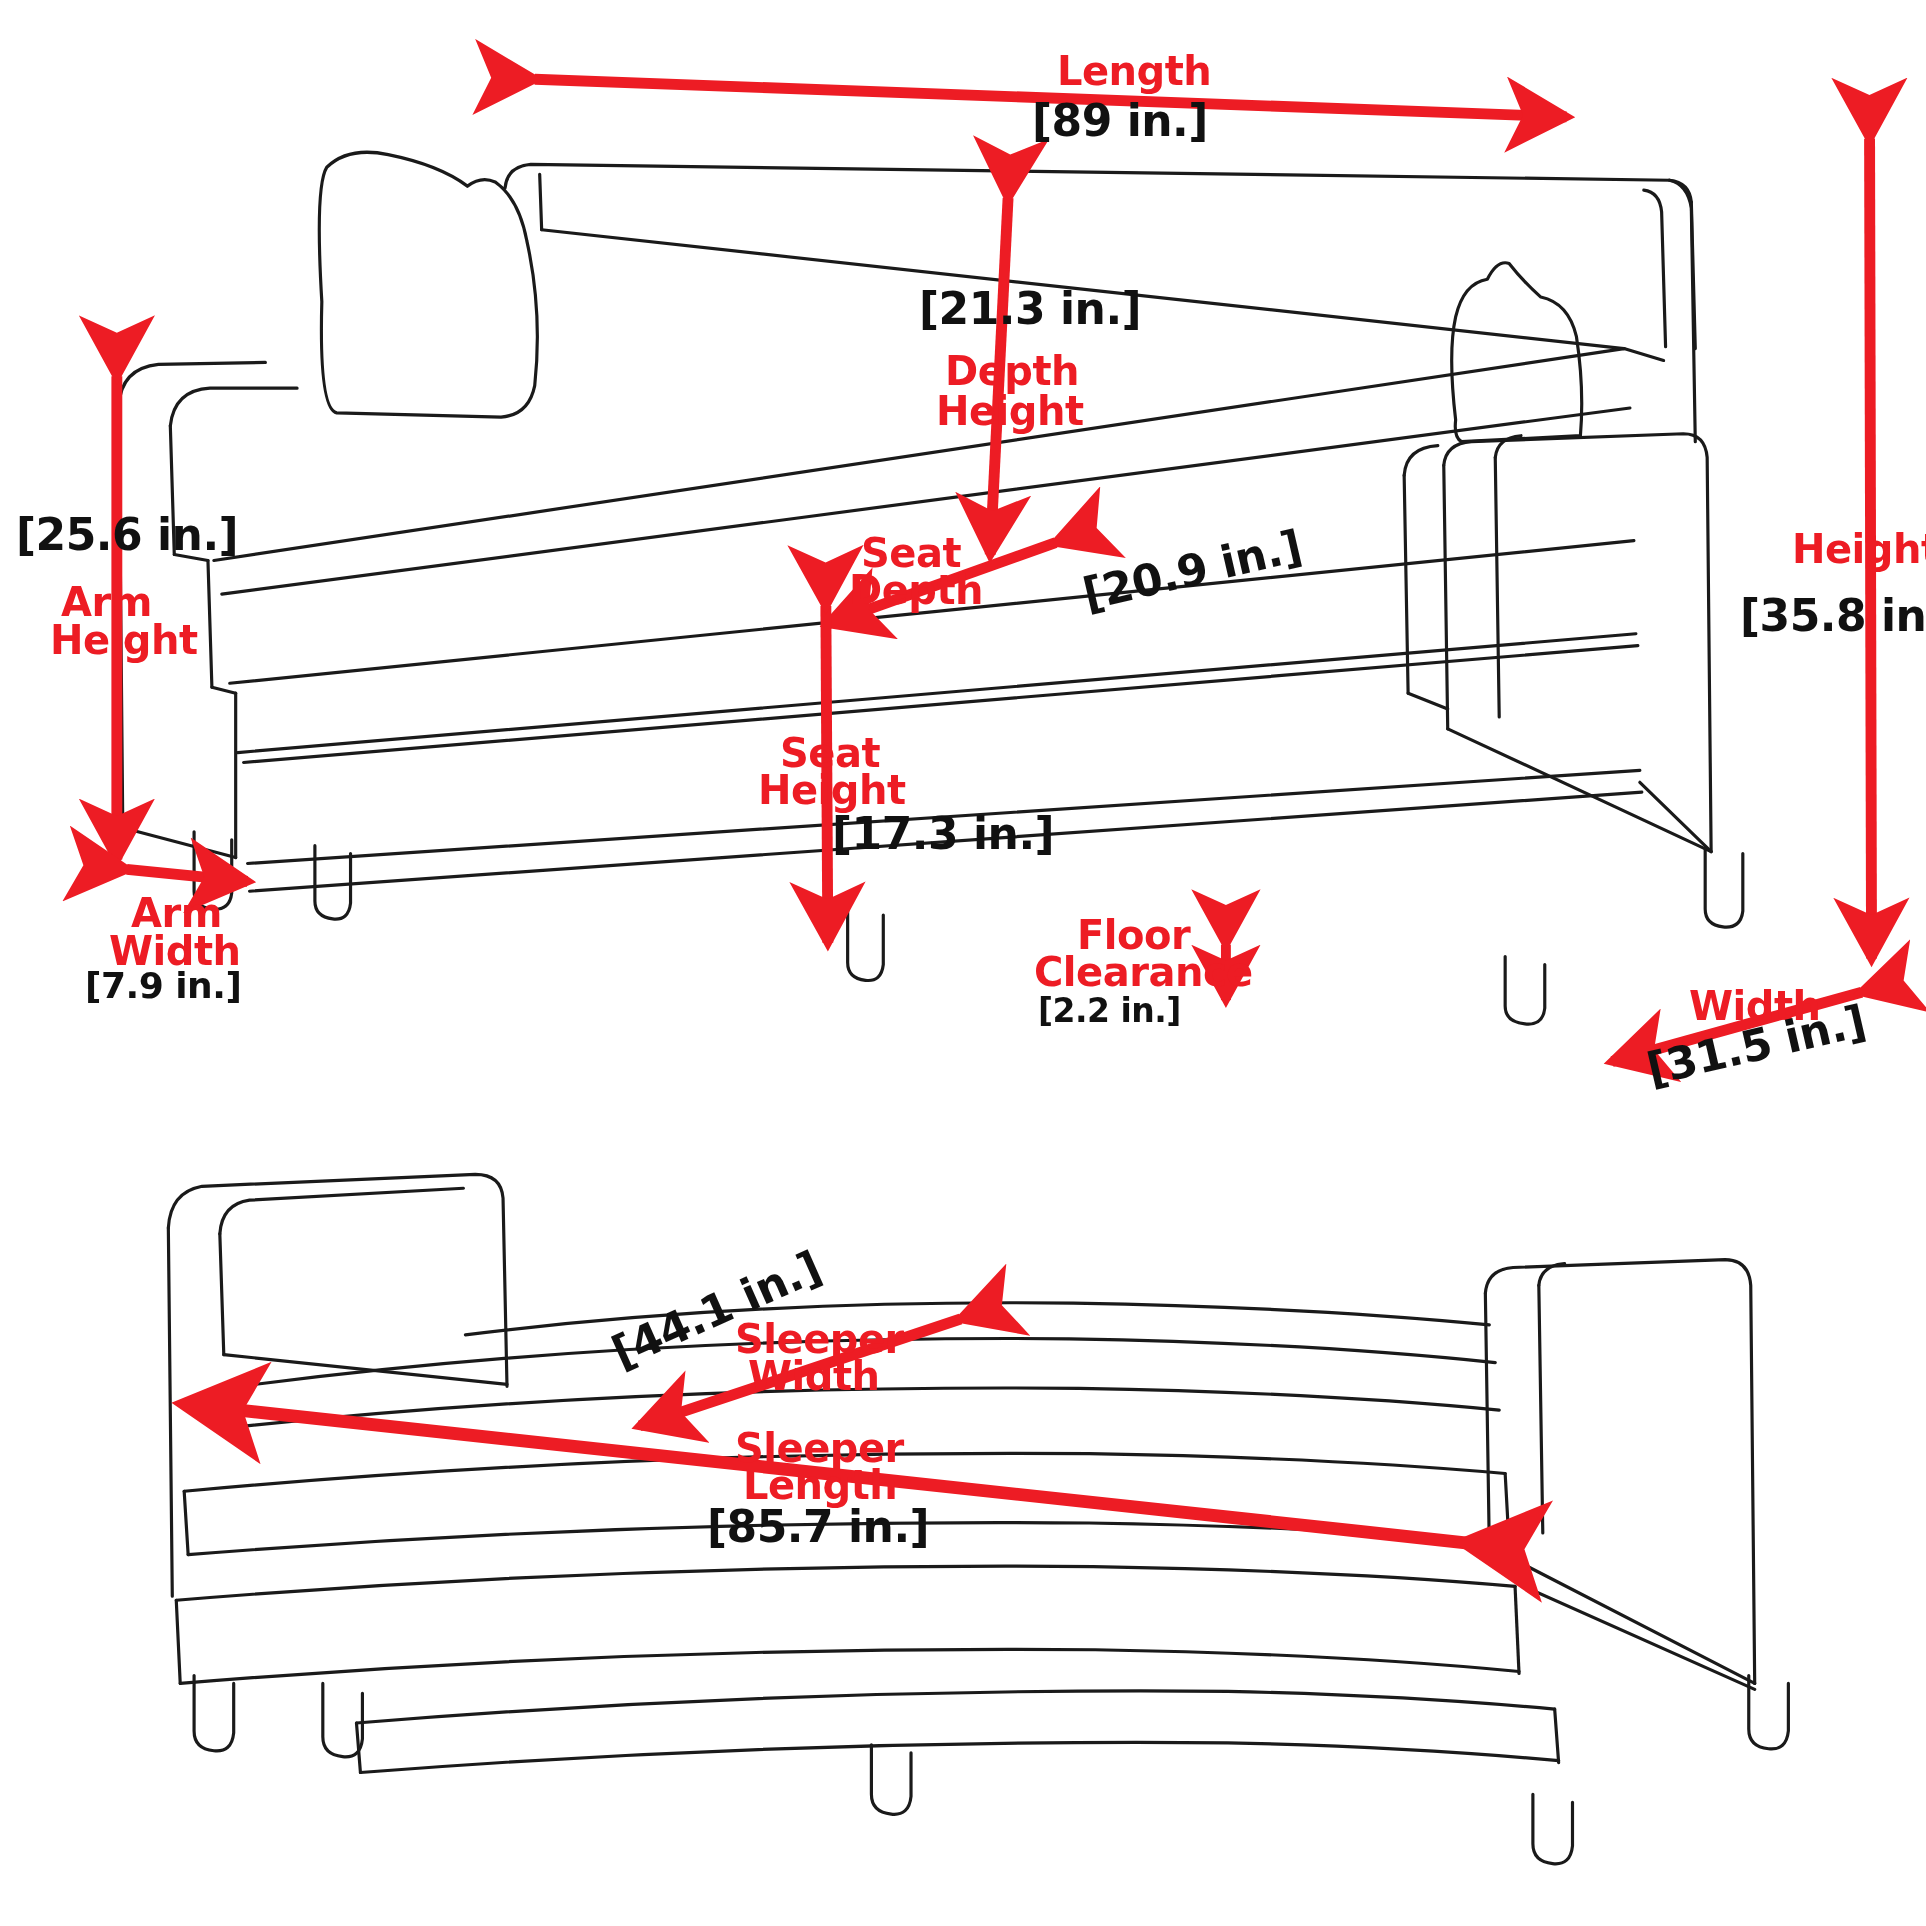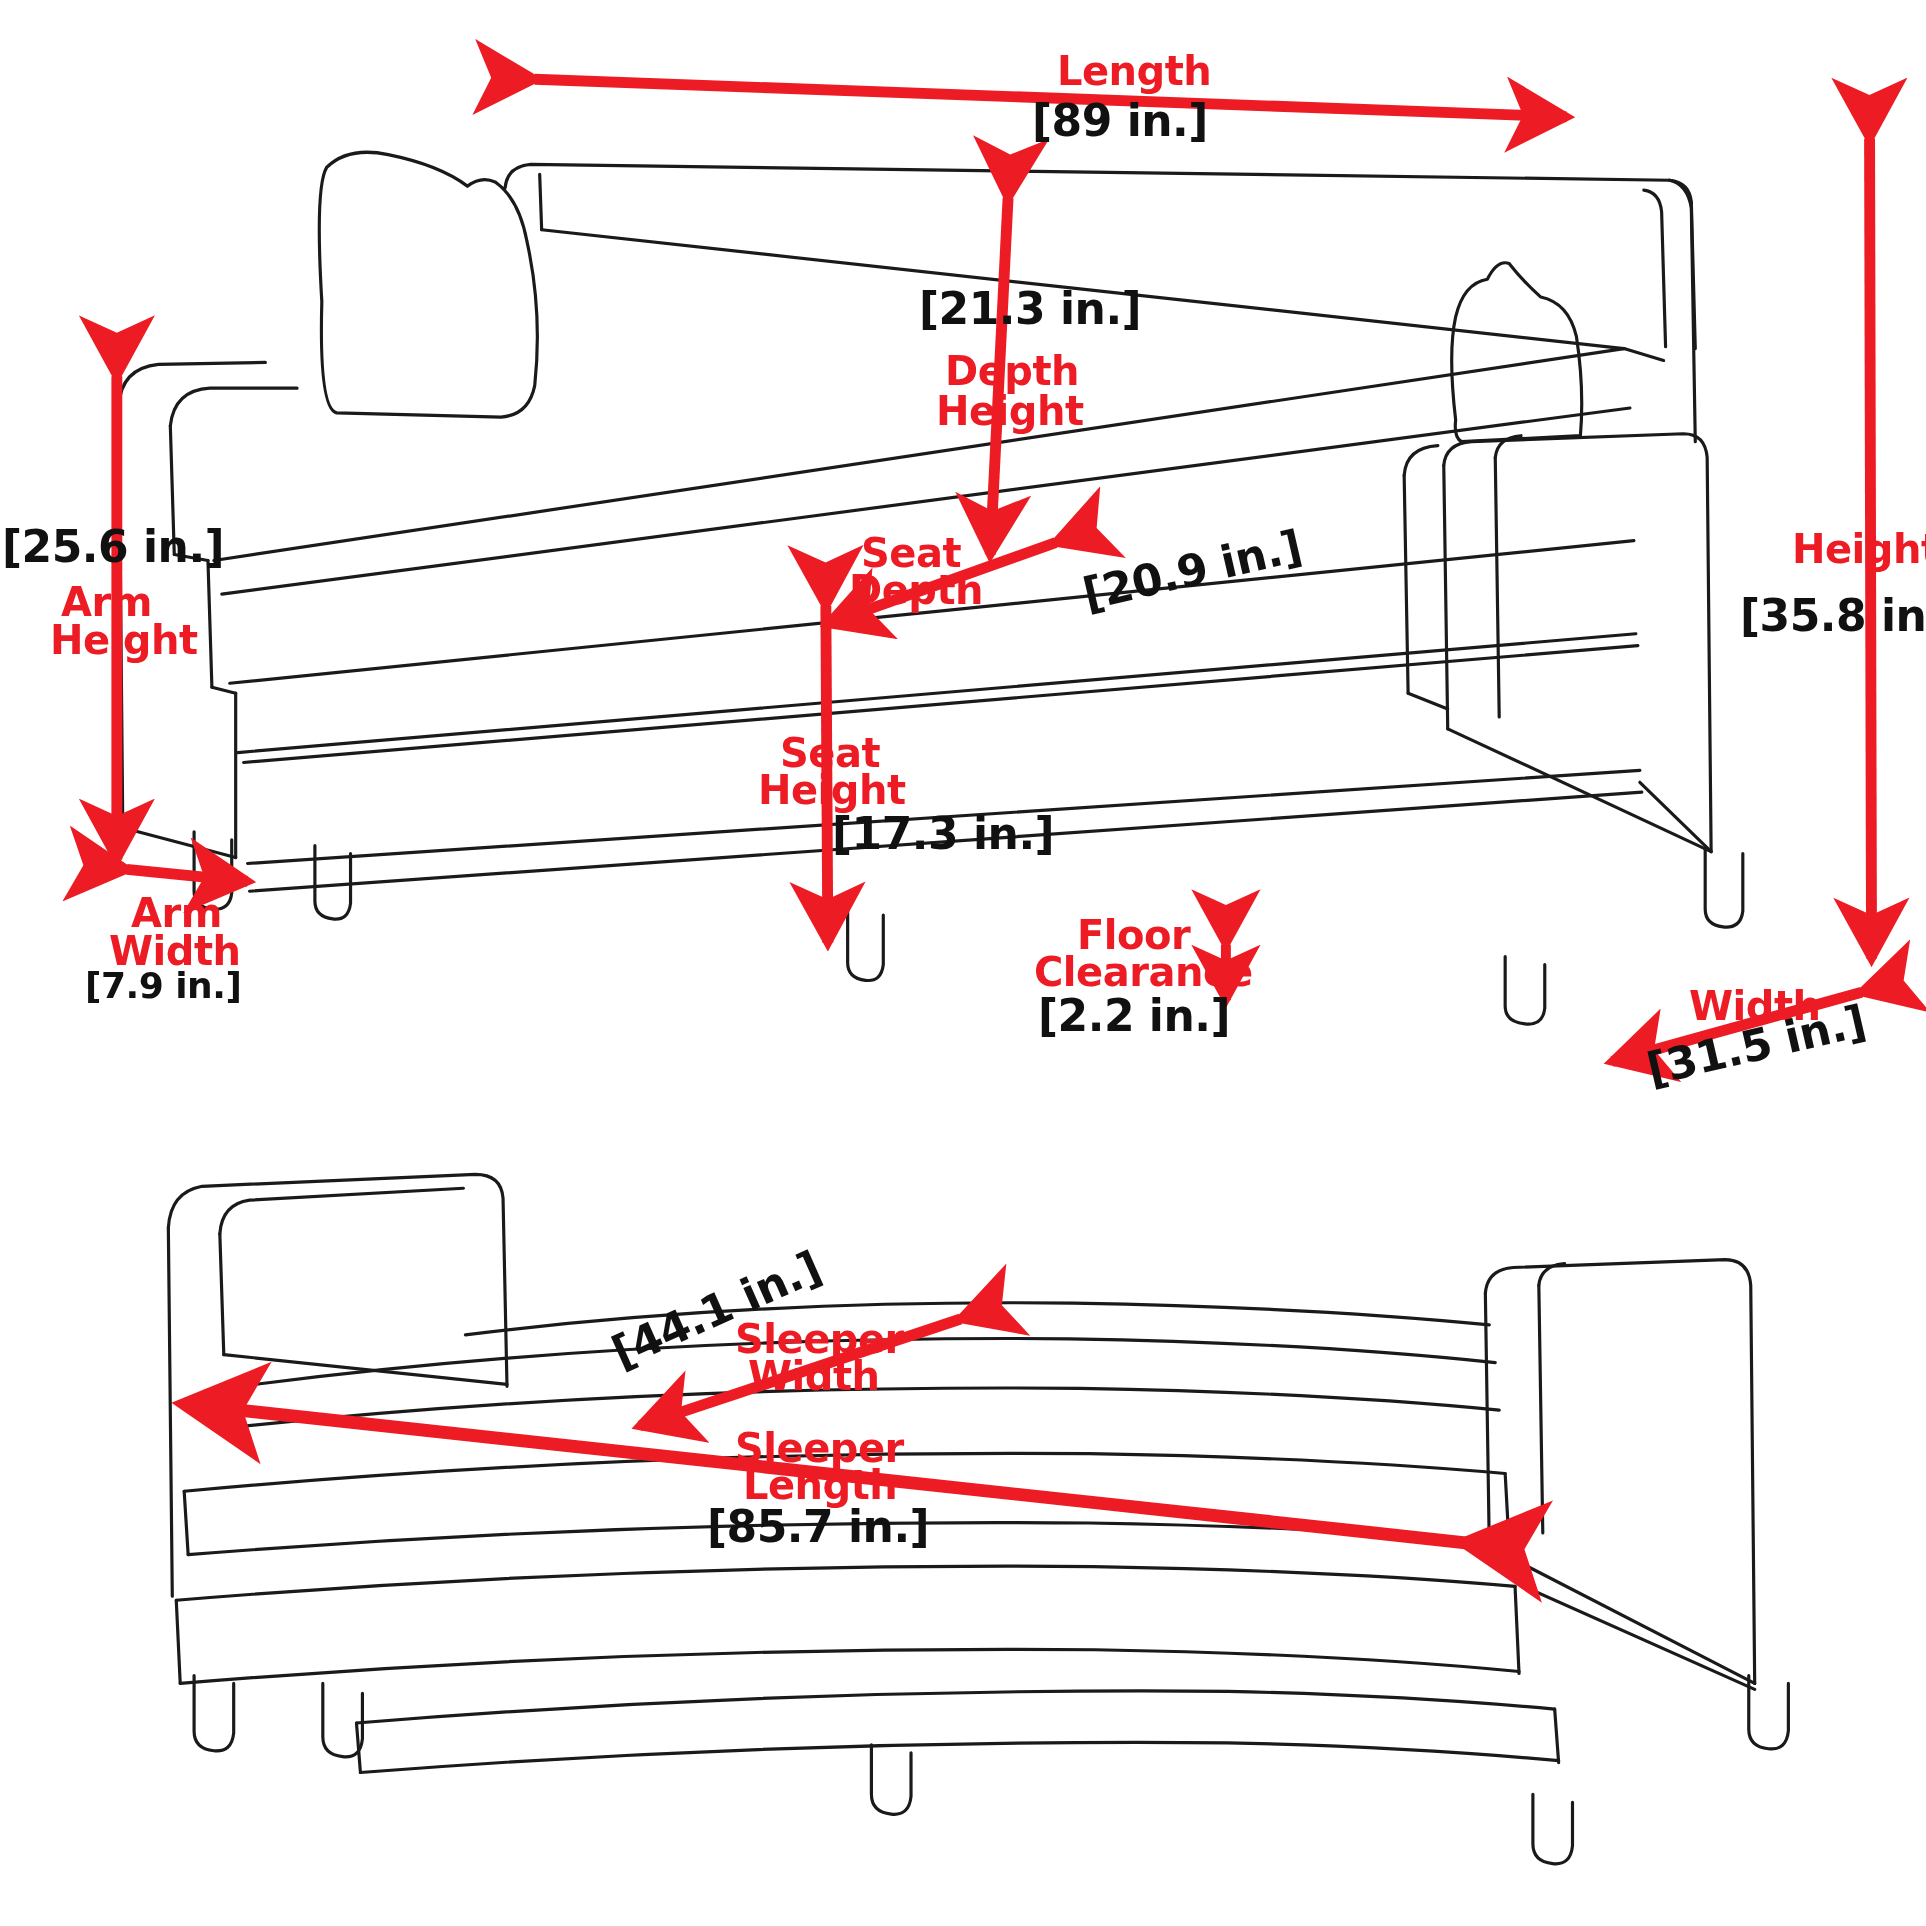--- a/index.html
+++ b/index.html
@@ -204,31 +204,31 @@
   <div class="lbl lbl-red center" style="left:936px; top:391px; font-size:40px;">Height</div>
 
   <div class="lbl lbl-red center" style="left:861px; top:533px; font-size:40px;">Seat</div>
   <div class="lbl lbl-red center" style="left:849px; top:570px; font-size:40px;">Depth</div>
   <div class="lbl lbl-black" style="left:1079px; top:574px; font-size:44px; transform:rotate(-13deg); transform-origin:0 0;">[20.9 in.]</div>
 
   <div class="lbl lbl-red center" style="left:780px; top:733px; font-size:40px;">Seat</div>
   <div class="lbl lbl-red center" style="left:758px; top:770px; font-size:40px;">Height</div>
   <div class="lbl lbl-black" style="left:832px; top:812px; font-size:44px;text-align:center;">[17.3 in.]</div>
 
-  <div class="lbl lbl-black" style="left:2px; top:513px; font-size:44px;margin-top:12px;">[25.6 in.]</div>
+  <div class="lbl lbl-black" style="left:16px; top:513px; font-size:44px;">[25.6 in.]</div>
   <div class="lbl lbl-red center" style="left:61px; top:582px; font-size:40px;">Arm</div>
   <div class="lbl lbl-red center" style="left:50px; top:620px; font-size:40px;">Height</div>
 
   <div class="lbl lbl-red center" style="left:131px; top:893px; font-size:40px;">Arm</div>
   <div class="lbl lbl-red center" style="left:109px; top:931px; font-size:40px;">Width</div>
   <div class="lbl lbl-black" style="left:85px; top:968px; font-size:36px;">[7.9 in.]</div>
 
   <div class="lbl lbl-red center" style="left:1077px; top:915px; font-size:40px;">Floor</div>
   <div class="lbl lbl-red center" style="left:1034px; top:952px; font-size:40px;">Clearance</div>
-  <div class="lbl lbl-black" style="left:1038px; top:994px; font-size:44px;text-align:center;">[2.2 in.]</div>
+  <div class="lbl lbl-black" style="left:1038px; top:994px; font-size:33px;text-align:center;">[2.2 in.]</div>
 
   <div class="lbl lbl-red" style="left:1792px; top:529px; font-size:40px;">Height</div>
   <div class="lbl lbl-black" style="left:1740px; top:594px; font-size:44px;">[35.8 in.]</div>
 
   <div class="lbl lbl-red" style="left:1689px; top:986px; font-size:40px;">Width</div>
   <div class="lbl lbl-black" style="left:1643px; top:1049px; font-size:44px; transform:rotate(-13deg); transform-origin:0 0;">[31.5 in.]</div>
 
   <div class="lbl lbl-black" style="left:606px; top:1335px; font-size:44px; transform:rotate(-24deg); transform-origin:0 0;">[44.1 in.]</div>
   <div class="lbl lbl-red center" style="left:735px; top:1319px; font-size:40px;">Sleeper</div>
   <div class="lbl lbl-red center" style="left:748px; top:1356px; font-size:40px;">Width</div>

